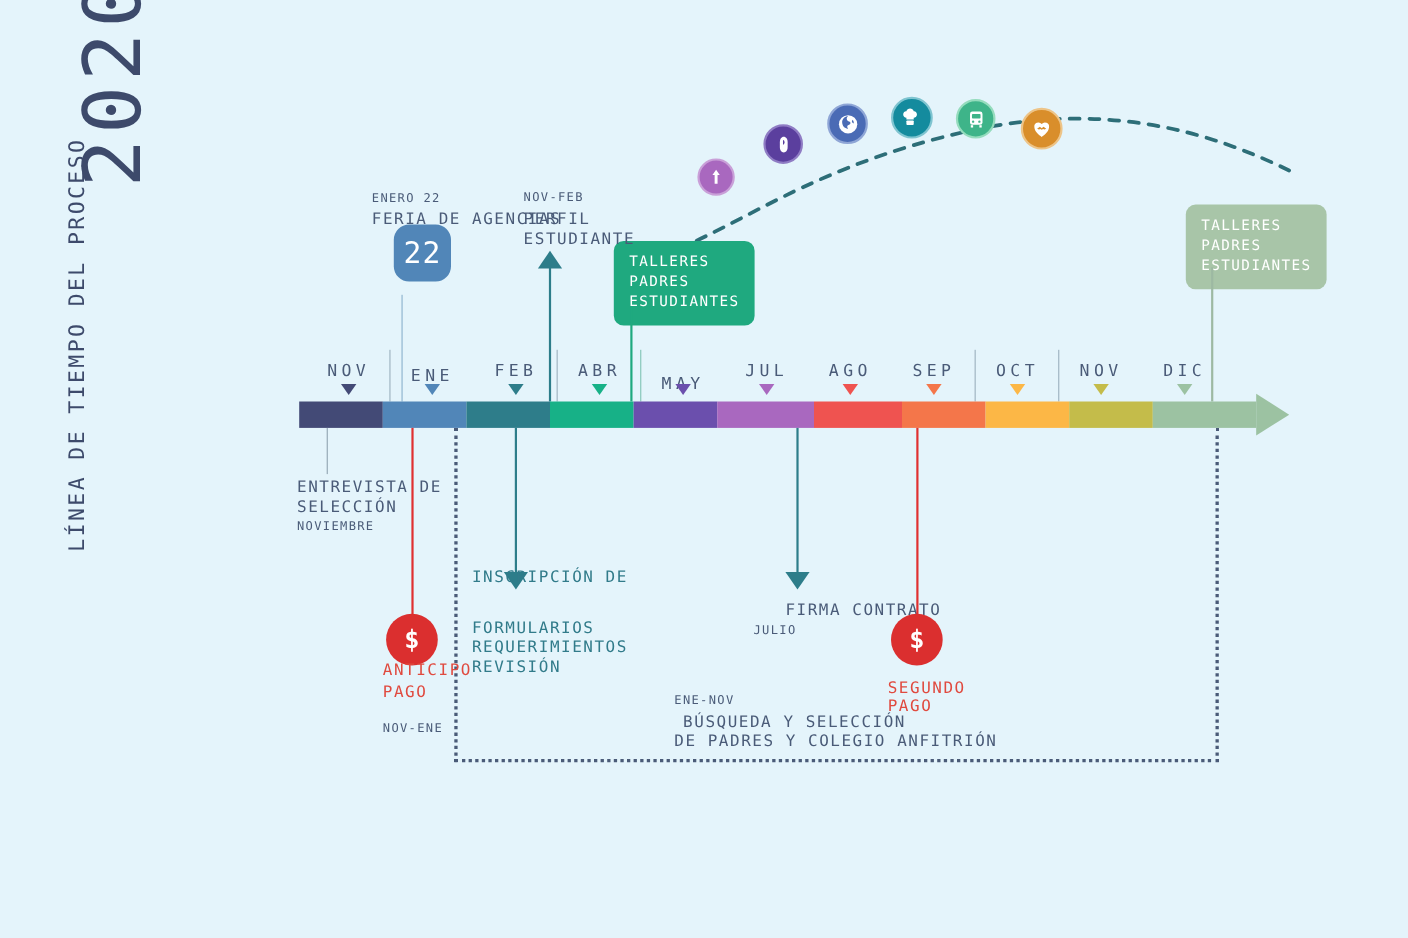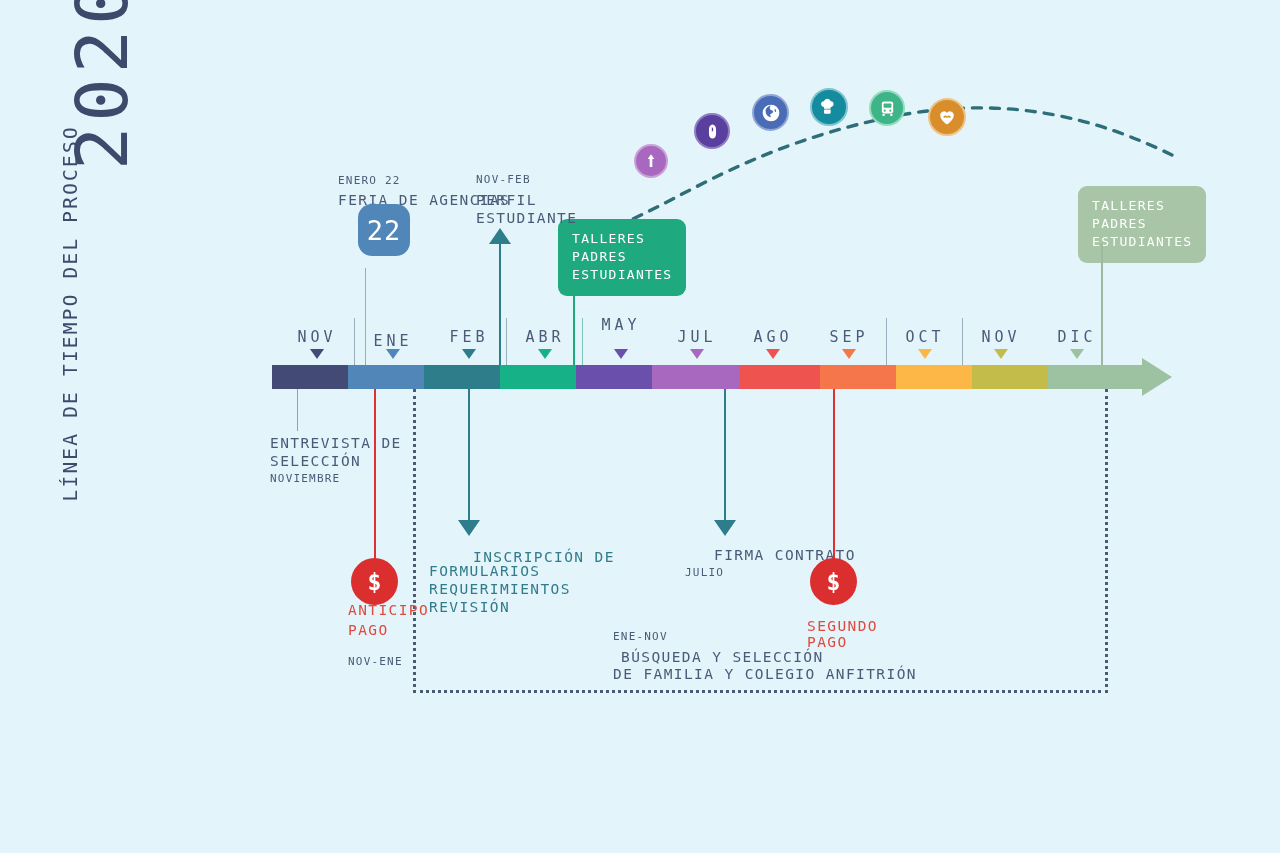--- a/index.html
+++ b/index.html
@@ -217,21 +217,21 @@
   <div class="abs tri" style="left:386px;top:349px;border-top:10px solid #5186b8;"></div>
   <div class="abs tickline" style="left:354px;top:318px;height:47px;"></div>
 
   <div class="abs mlabel" style="left:431px;top:328px;width:76px;">FEB</div>
   <div class="abs tri" style="left:462px;top:349px;border-top:10px solid #2e7d8a;"></div>
 
   <div class="abs mlabel" style="left:507px;top:328px;width:76px;">ABR</div>
   <div class="abs tri" style="left:538px;top:349px;border-top:10px solid #17b187;"></div>
   <div class="abs tickline" style="left:506px;top:318px;height:47px;"></div>
 
-  <div class="abs mlabel" style="left:583px;top:316px;width:76px;">MAY</div>
+  <div class="abs mlabel" style="left:583px;top:340px;width:76px;">MAY</div>
   <div class="abs tri" style="left:614px;top:349px;border-top:10px solid #6b4fad;"></div>
   <div class="abs tickline" style="left:582px;top:318px;height:47px;background:#7fc4b4;"></div>
 
   <div class="abs mlabel" style="left:659px;top:328px;width:76px;">JUL</div>
   <div class="abs tri" style="left:690px;top:349px;border-top:10px solid #a968bf;"></div>
 
   <div class="abs mlabel" style="left:735px;top:328px;width:76px;">AGO</div>
   <div class="abs tri" style="left:766px;top:349px;border-top:10px solid #ef5350;"></div>
 
   <div class="abs mlabel" style="left:811px;top:328px;width:76px;">SEP</div>
@@ -269,32 +269,32 @@
   <div class="abs small" style="left:270px;top:472px;">NOVIEMBRE</div>
 
   <div class="abs vline vline-red" style="left:374px;top:389px;height:170px;"></div>
   <div class="abs moneycirc" style="left:351px;top:558px;">$</div>
   <div class="abs big-red" style="left:348px;top:621px;">PAGO</div>
   <div class="abs big-red" style="left:348px;top:601px;">ANTICIPO</div>
   <div class="abs small" style="left:348px;top:655px;">NOV-ENE</div>
 
   <div class="abs vline vline-teal" style="left:468px;top:389px;height:131px;"></div>
   <div class="abs arr-down" style="left:458px;top:520px;"></div>
-  <div class="abs big big-teal" style="left:429px;top:548px;margin-left:44px;">INSCRIPCIÓN DE</div>
+  <div class="abs big big-teal" style="left:429px;top:516px;">INSCRIPCIÓN DE</div>
   <div class="abs big big-teal" style="left:429px;top:562px;">FORMULARIOS</div>
   <div class="abs big big-teal" style="left:429px;top:580px;">REQUERIMIENTOS</div>
   <div class="abs big big-teal" style="left:429px;top:598px;">REVISIÓN</div>
 
   <div class="abs vline vline-teal" style="left:724px;top:389px;height:131px;"></div>
   <div class="abs arr-down" style="left:714px;top:520px;"></div>
   <div class="abs big" style="left:714px;top:546px;">FIRMA CONTRATO</div>
   <div class="abs small" style="left:685px;top:566px;">JULIO</div>
 
   <div class="abs vline vline-red" style="left:833px;top:389px;height:170px;"></div>
   <div class="abs moneycirc" style="left:810px;top:558px;">$</div>
   <div class="abs big-red" style="left:807px;top:617px;">SEGUNDO</div>
   <div class="abs big-red" style="left:807px;top:633px;">PAGO</div>
 
   <div class="abs small" style="left:613px;top:630px;">ENE-NOV</div>
   <div class="abs big" style="left:621px;top:648px;">BÚSQUEDA Y SELECCIÓN</div>
-  <div class="abs big" style="left:613px;top:665px;">DE FAMILIA Y COLEGIO ANFITRIÓN</div>
+  <div class="abs big" style="left:613px;top:665px;">DE PADRES Y COLEGIO ANFITRIÓN</div>
 
 </div>
 
 </body></html>

